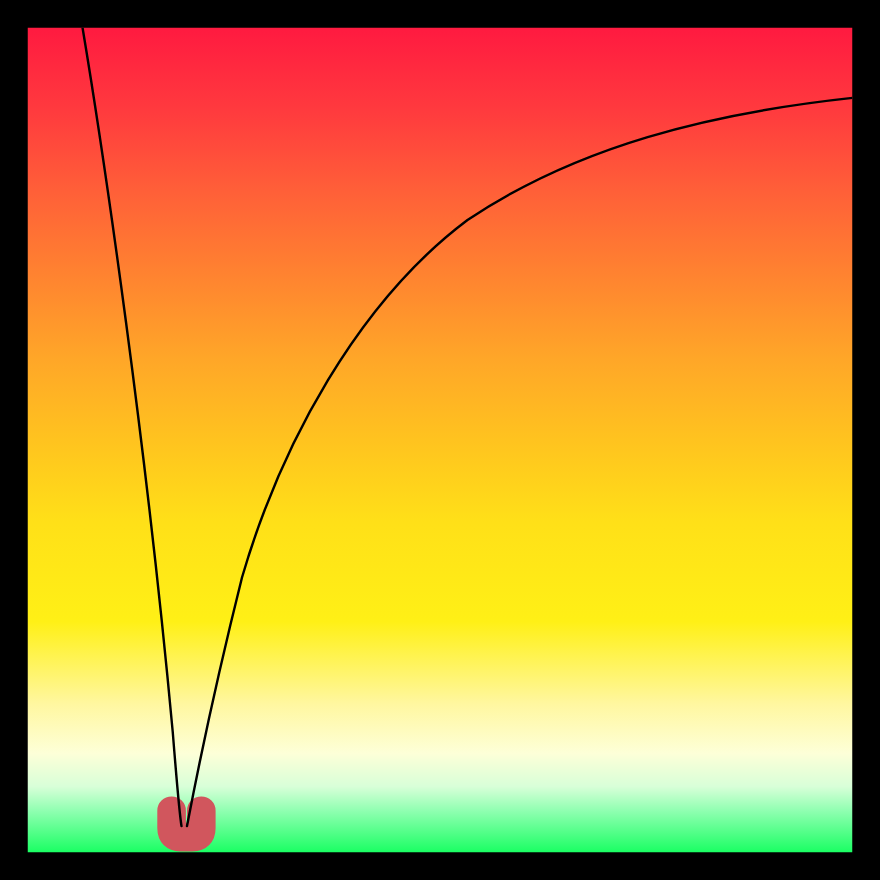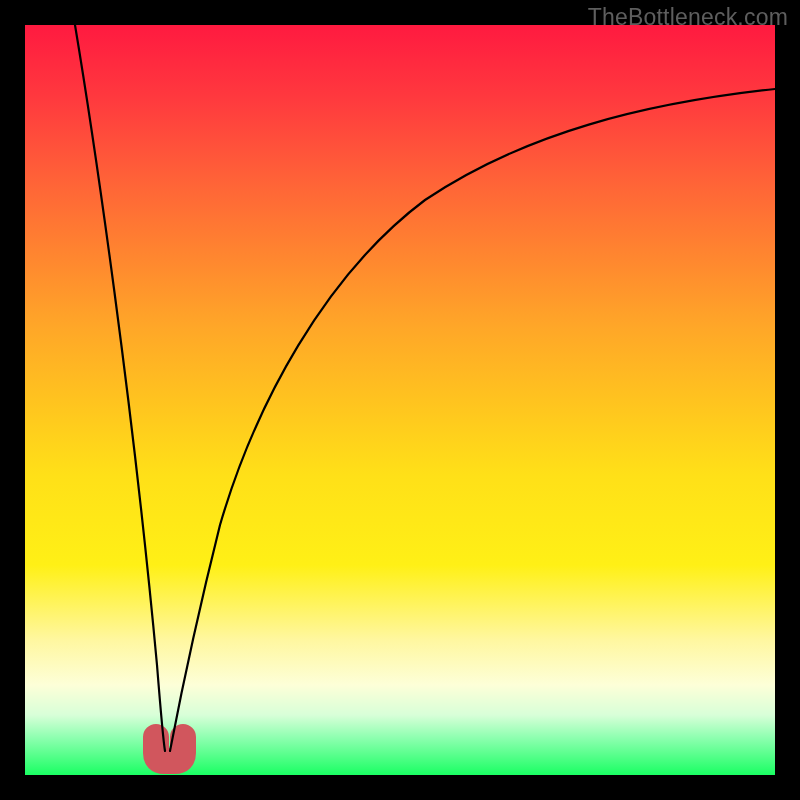--- a/index.html
+++ b/index.html
@@ -95,14 +95,13 @@
                L 158 712"></path>
       <path class="curve" d="M 50 0
                C 70 120, 108 380, 132 640
                C 136 690, 138 714, 140 726"></path>
       <path class="curve" d="M 145 726
                C 150 700, 165 620, 195 500
                C 230 380, 300 250, 400 175
                C 500 108, 620 78, 750 64"></path>
     </svg>
   </div>
-  <div class="attribution">TheBottleneck.com</div>
 </div>
 
 </body></html>

